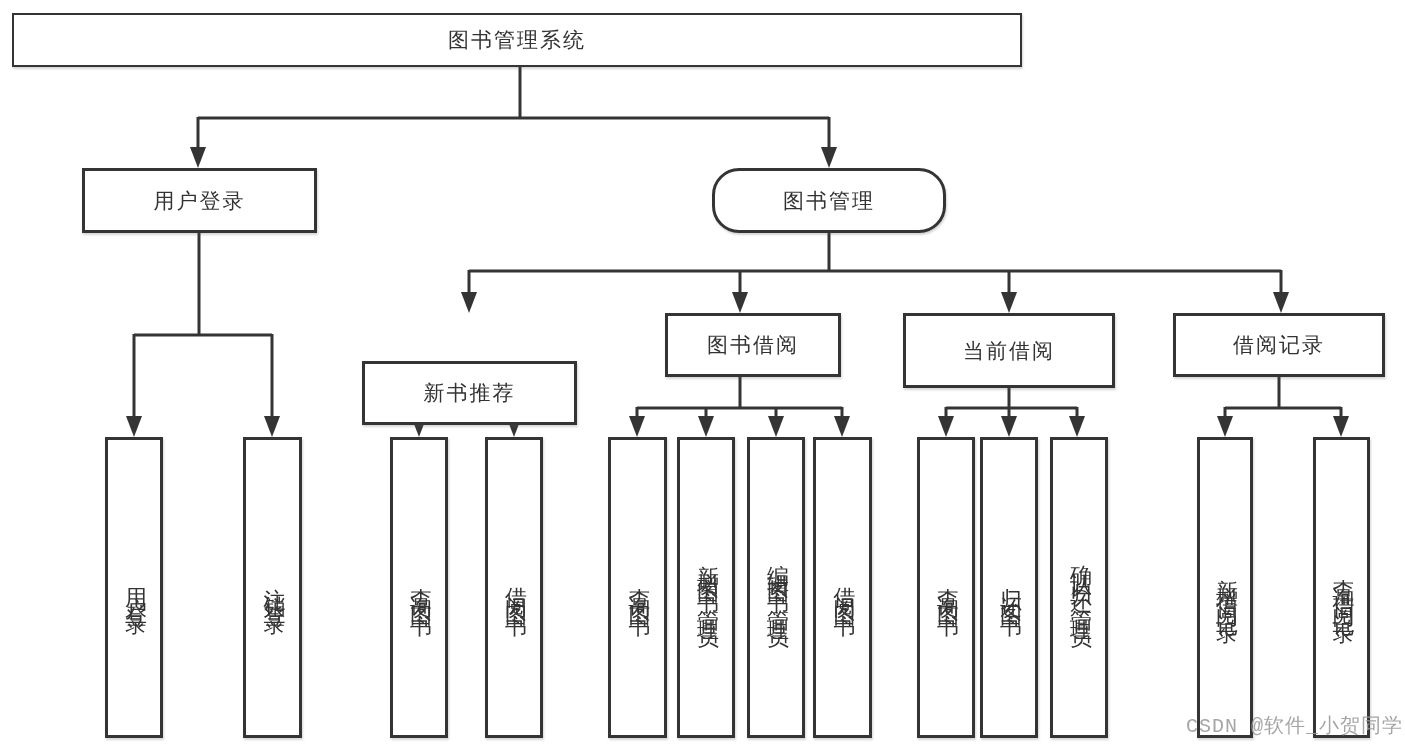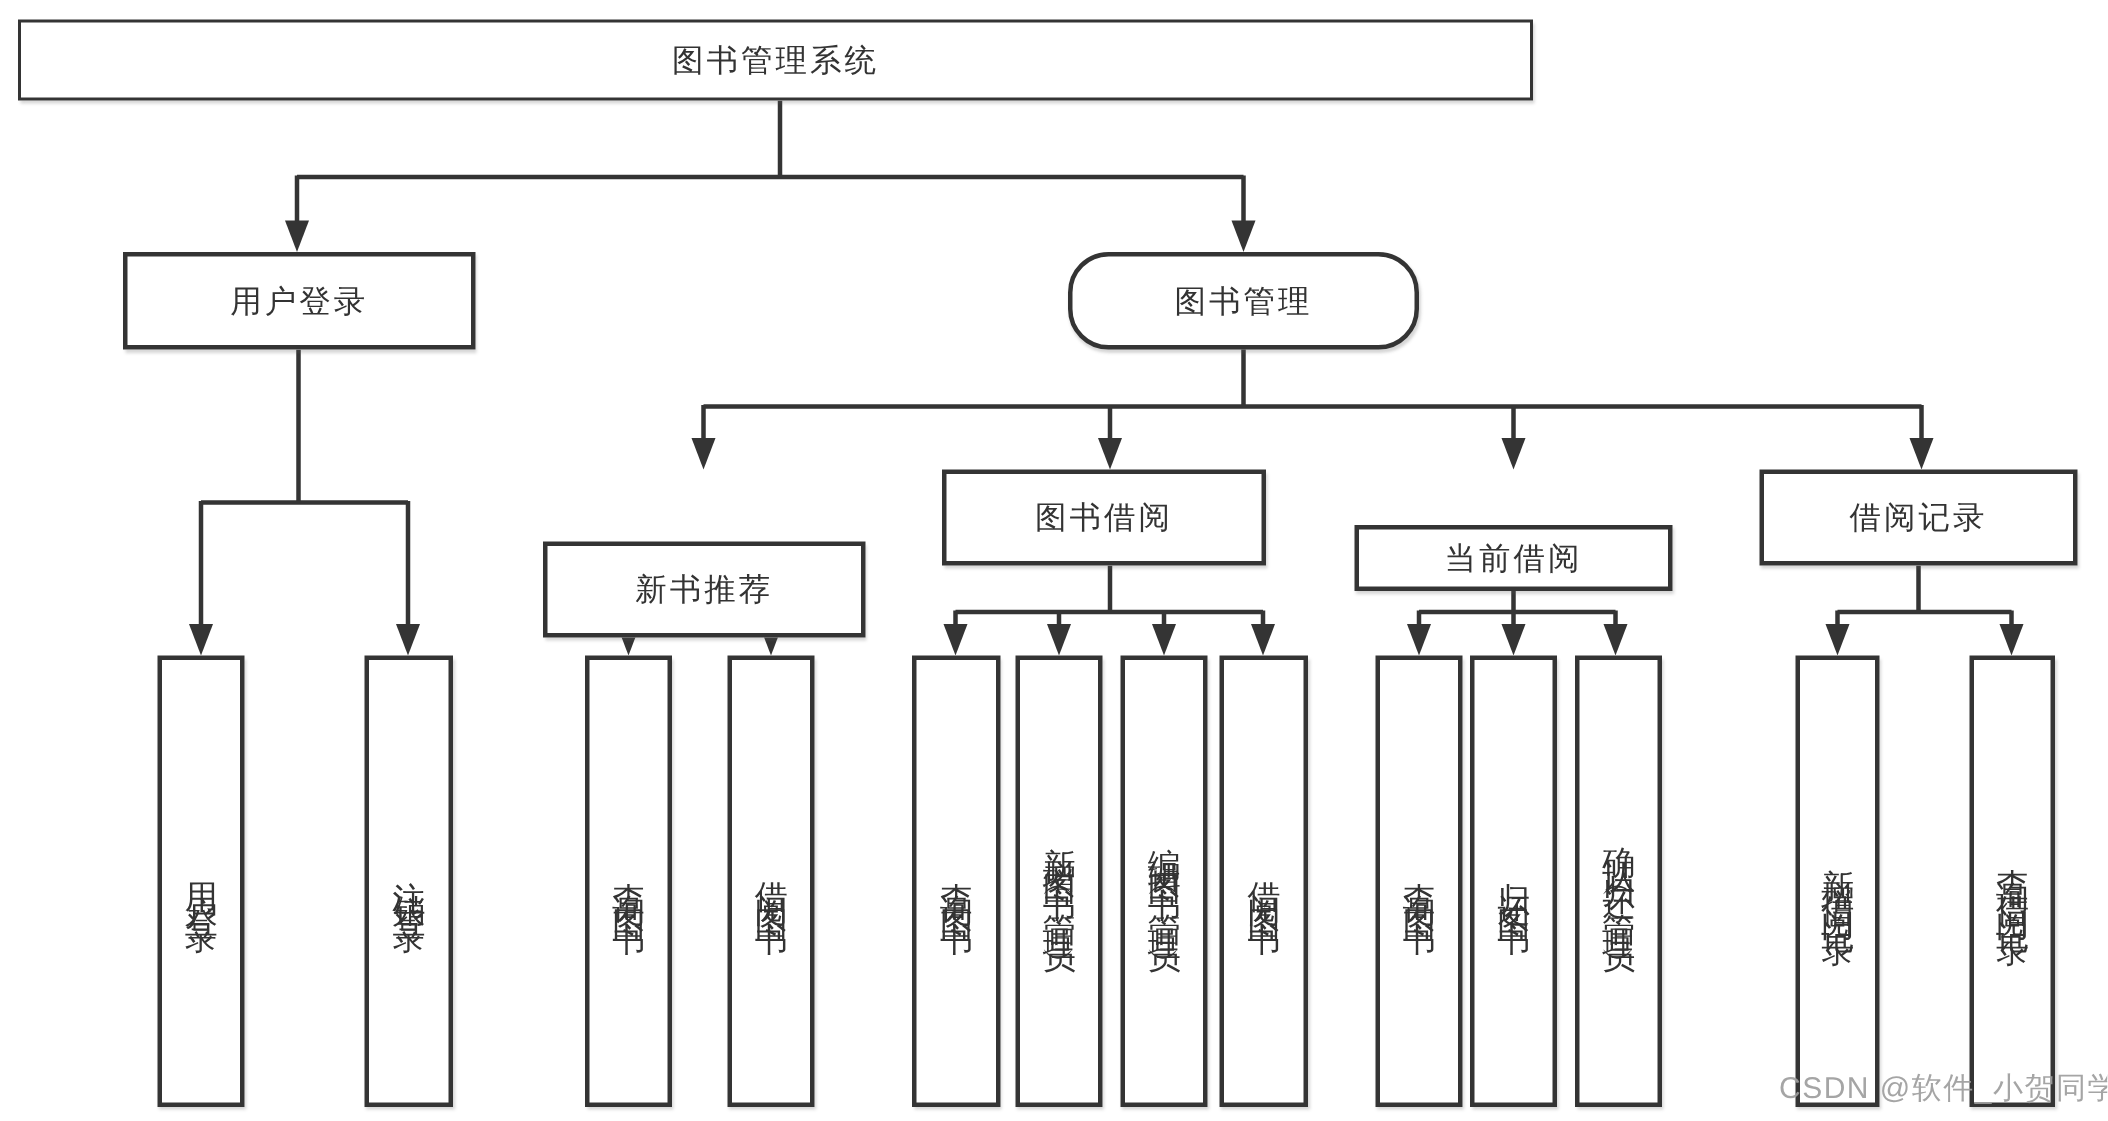--- a/index.html
+++ b/index.html
@@ -5,21 +5,21 @@
   html, body {
     margin: 0;
     padding: 0;
     background: #ffffff;
   }
   .canvas {
     position: relative;
     width: 1405px;
     height: 747px;
     background: #ffffff;
-    font-family: Liberation Sans, sans-serif;
+    font-family: Liberation Mono, monospace;
     overflow: hidden;
   }
   svg.connectors {
     position: absolute;
     left: 0;
     top: 0;
     width: 1405px;
     height: 747px;
     pointer-events: none;
   }
@@ -98,22 +98,22 @@
       <polygon points="1333,416 1349,416 1341,437"></polygon>
     </g>
   </svg>
 
   <div class="node h-node root-node" style="left:12px; top:13px; width:1010px; height:54px;">图书管理系统</div>
 
   <div class="node h-node" style="left:82px; top:168px; width:235px; height:65px;">用户登录</div>
   <div class="node h-node" style="left:712px; top:168px; width:234px; height:65px;border-radius:27px;">图书管理</div>
 
   <div class="node h-node" style="left:362px; top:313px; width:215px; height:64px;margin-top:48px;">新书推荐</div>
-  <div class="node h-node" style="left:628px; top:313px; width:216px; height:64px;">图书借阅</div>
-  <div class="node h-node" style="left:903px; top:313px; width:212px; height:44px;margin-top:37px;">当前借阅</div>
+  <div class="node h-node" style="left:665px; top:313px; width:176px; height:64px;">图书借阅</div>
+  <div class="node h-node" style="left:903px; top:313px; width:212px; height:75px;">当前借阅</div>
   <div class="node h-node" style="left:1173px; top:313px; width:212px; height:64px;">借阅记录</div>
 
   <div class="node v-node" style="left:105px; top:437px; width:58px; height:301px;">用户登录</div>
   <div class="node v-node" style="left:243px; top:437px; width:59px; height:301px;">注销登录</div>
 
   <div class="node v-node" style="left:390px; top:437px; width:58px; height:301px;">查询图书</div>
   <div class="node v-node" style="left:485px; top:437px; width:58px; height:301px;">借阅图书</div>
 
   <div class="node v-node" style="left:608px; top:437px; width:59px; height:301px;">查询图书</div>
   <div class="node v-node" style="left:677px; top:437px; width:58px; height:301px;">新增图书（管理员）</div>

